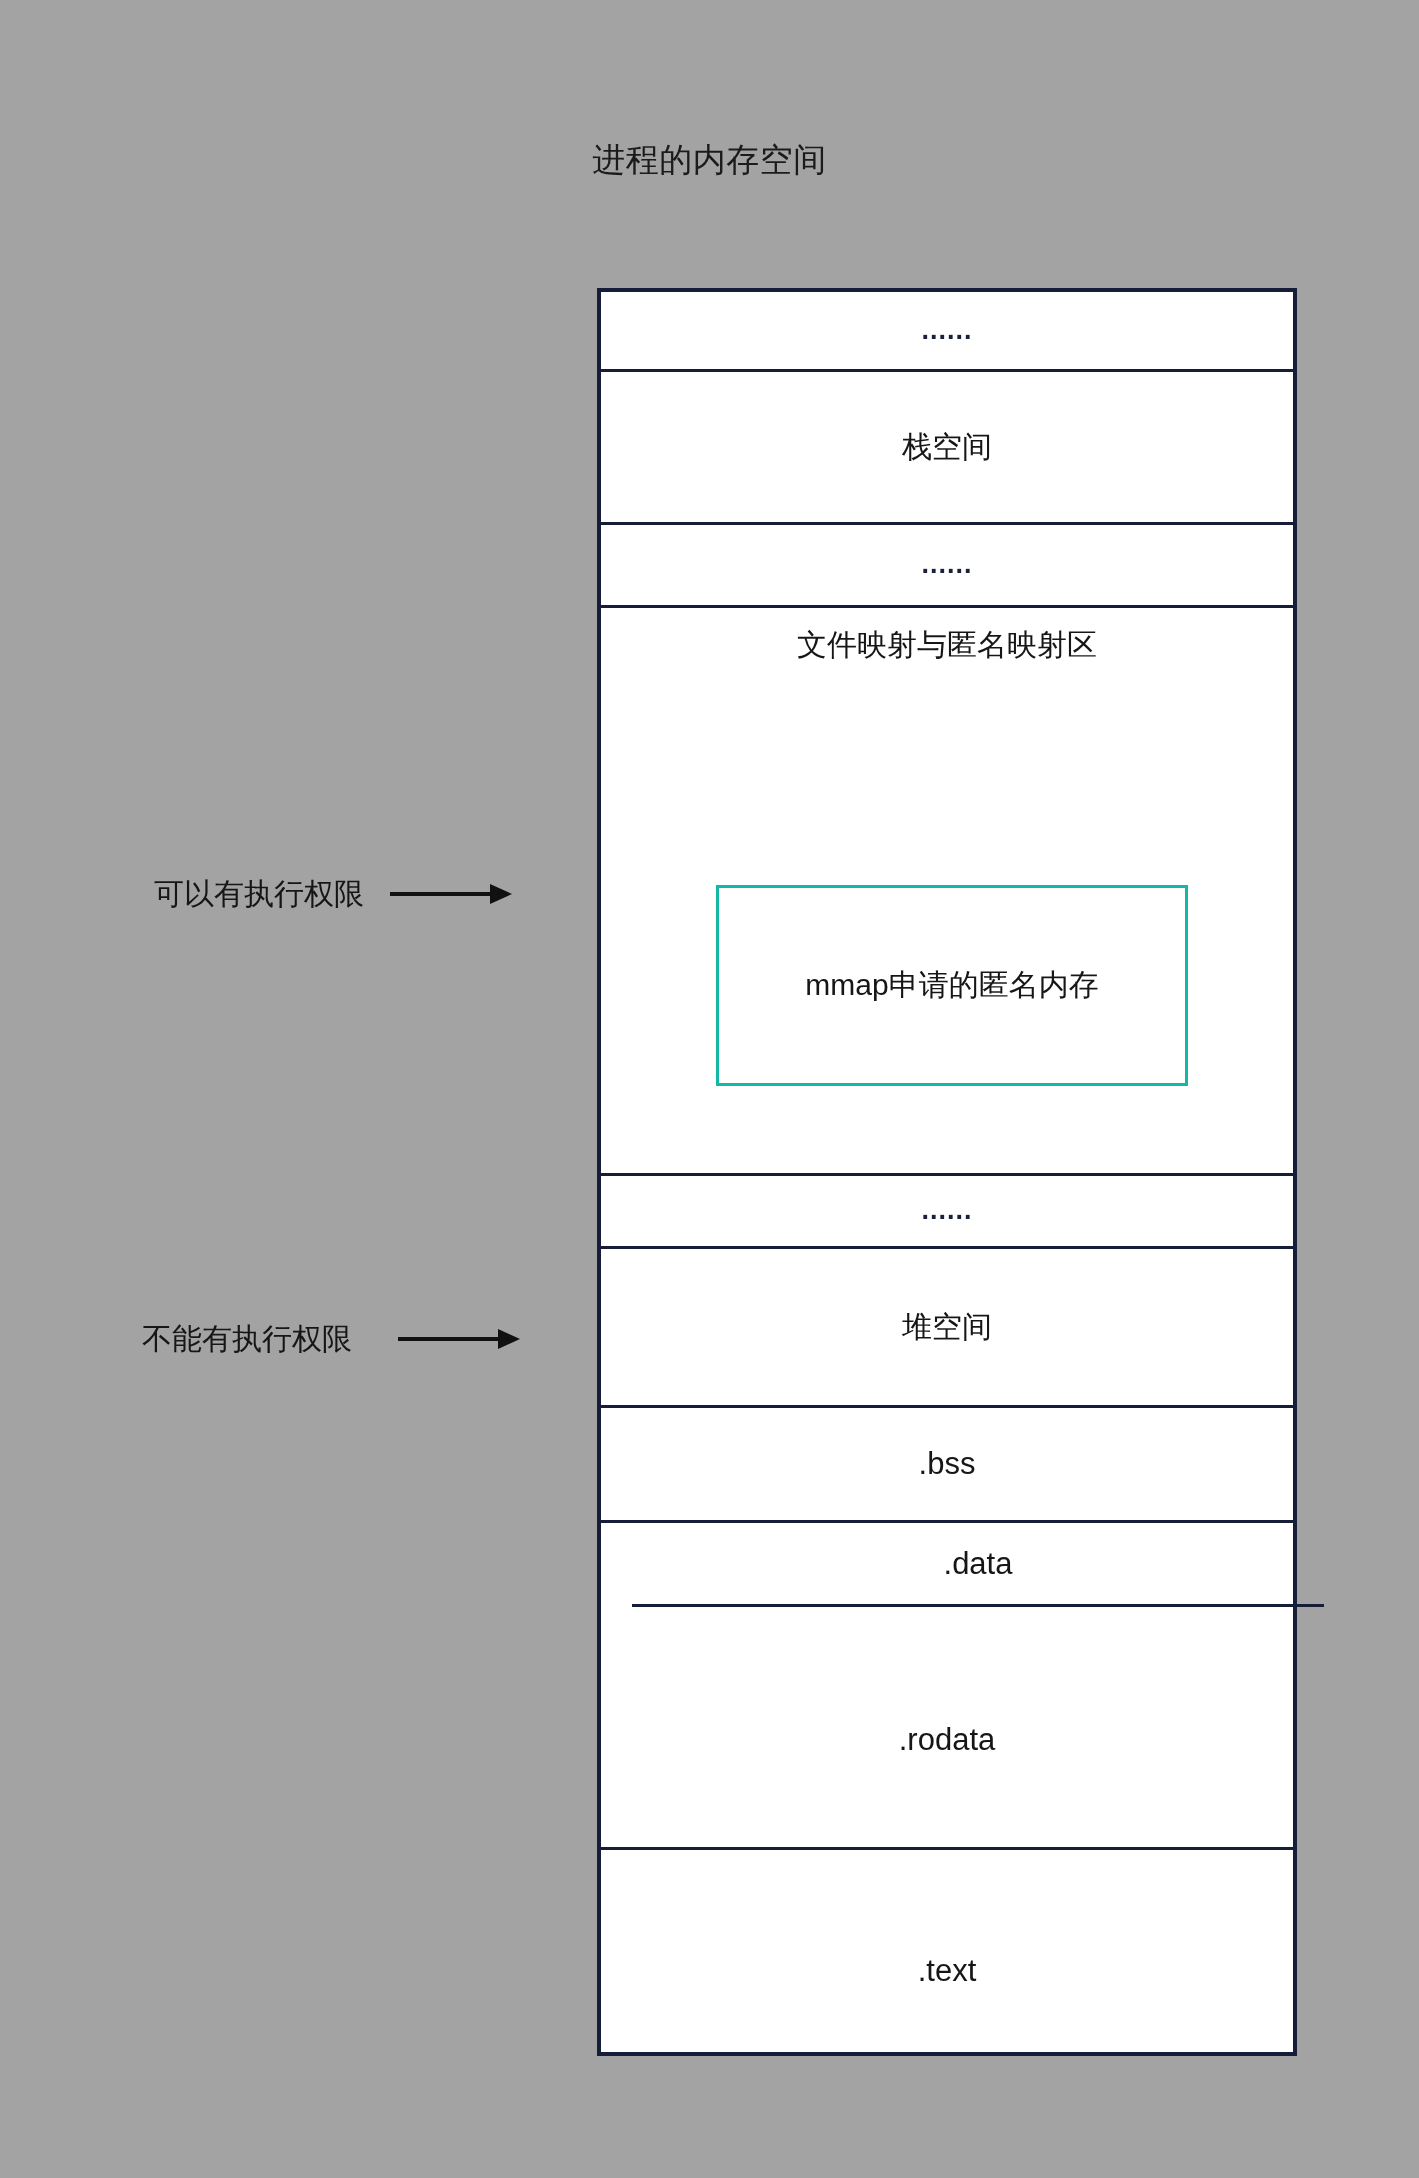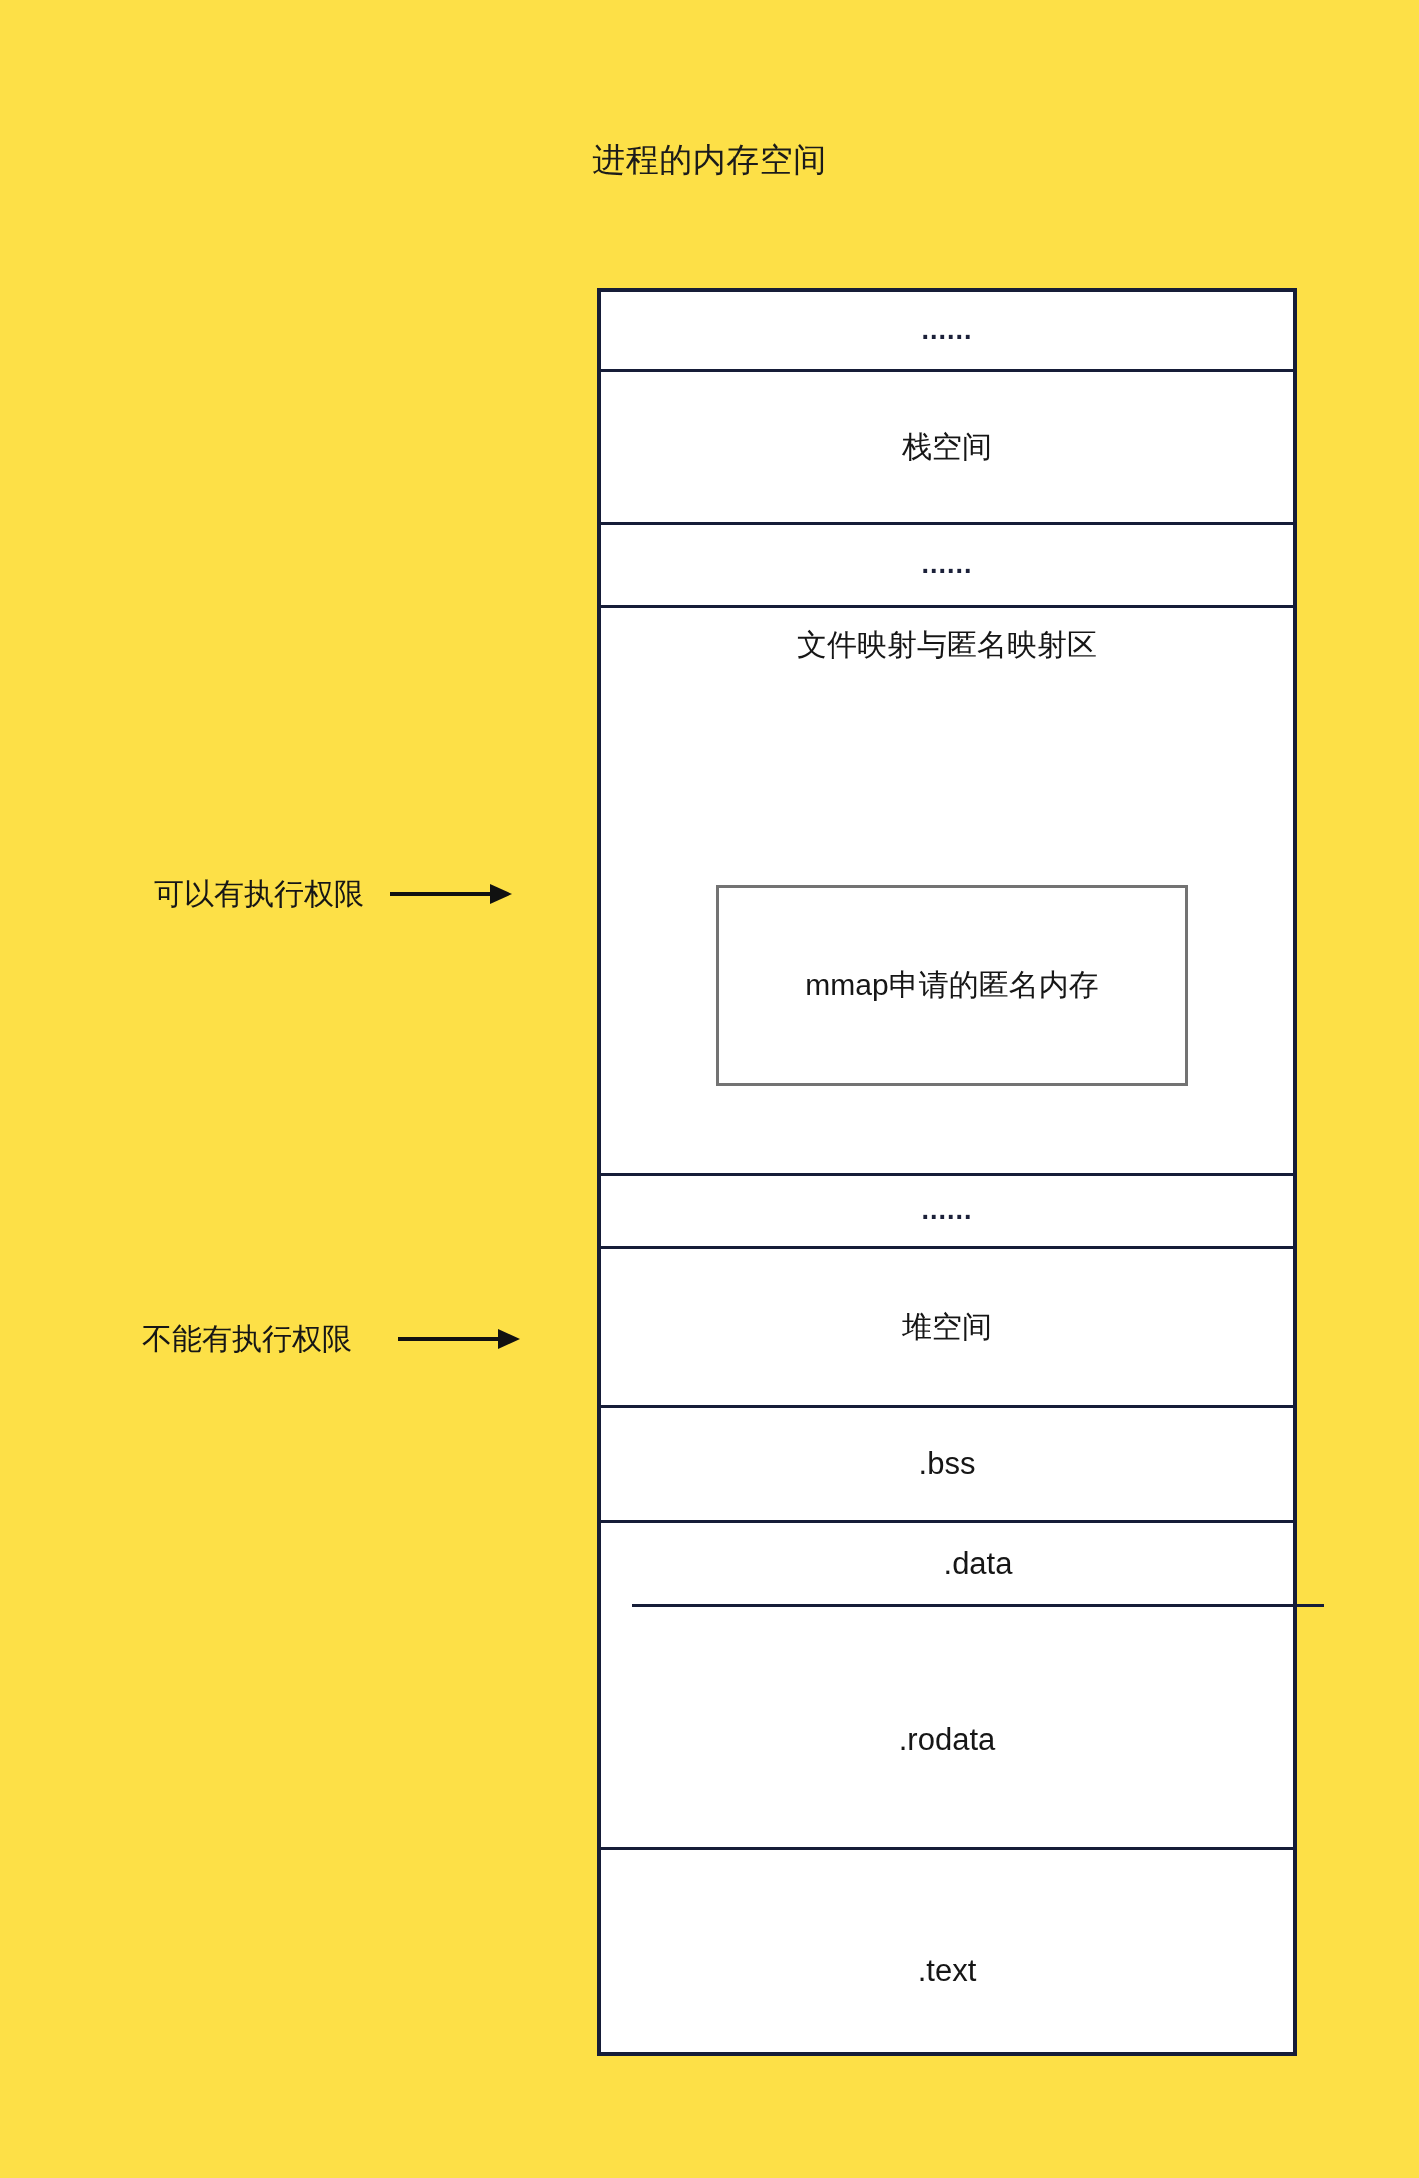--- a/index.html
+++ b/index.html
@@ -8,21 +8,21 @@
     background: #ffffff;
   }
   body {
     font-family: "Liberation Sans", "DejaVu Sans", sans-serif;
     color: #1a1a1a;
   }
   #canvas {
     position: relative;
     width: 1419px;
     height: 2178px;
-    background: #fde047;
+    background: #a3a3a3;
     overflow: hidden;
   }
 
   
   .title {
     position: absolute;
     left: 0;
     top: 138px;
     width: 1419px;
     text-align: center;
@@ -85,21 +85,21 @@
   }
 
   
   .mmap-box {
     position: absolute;
     left: 115px;
     top: 277px;
     width: 472px;
     height: 201px;
     box-sizing: border-box;
-    border: 3px solid #737373;
+    border: 3px solid #14b8a6;
     background: #ffffff;
     display: flex;
     align-items: center;
     justify-content: center;
   }
   .mmap-box .mmap-label {
     font-size: 30px;
     color: #161616;
     white-space: nowrap;
   }

